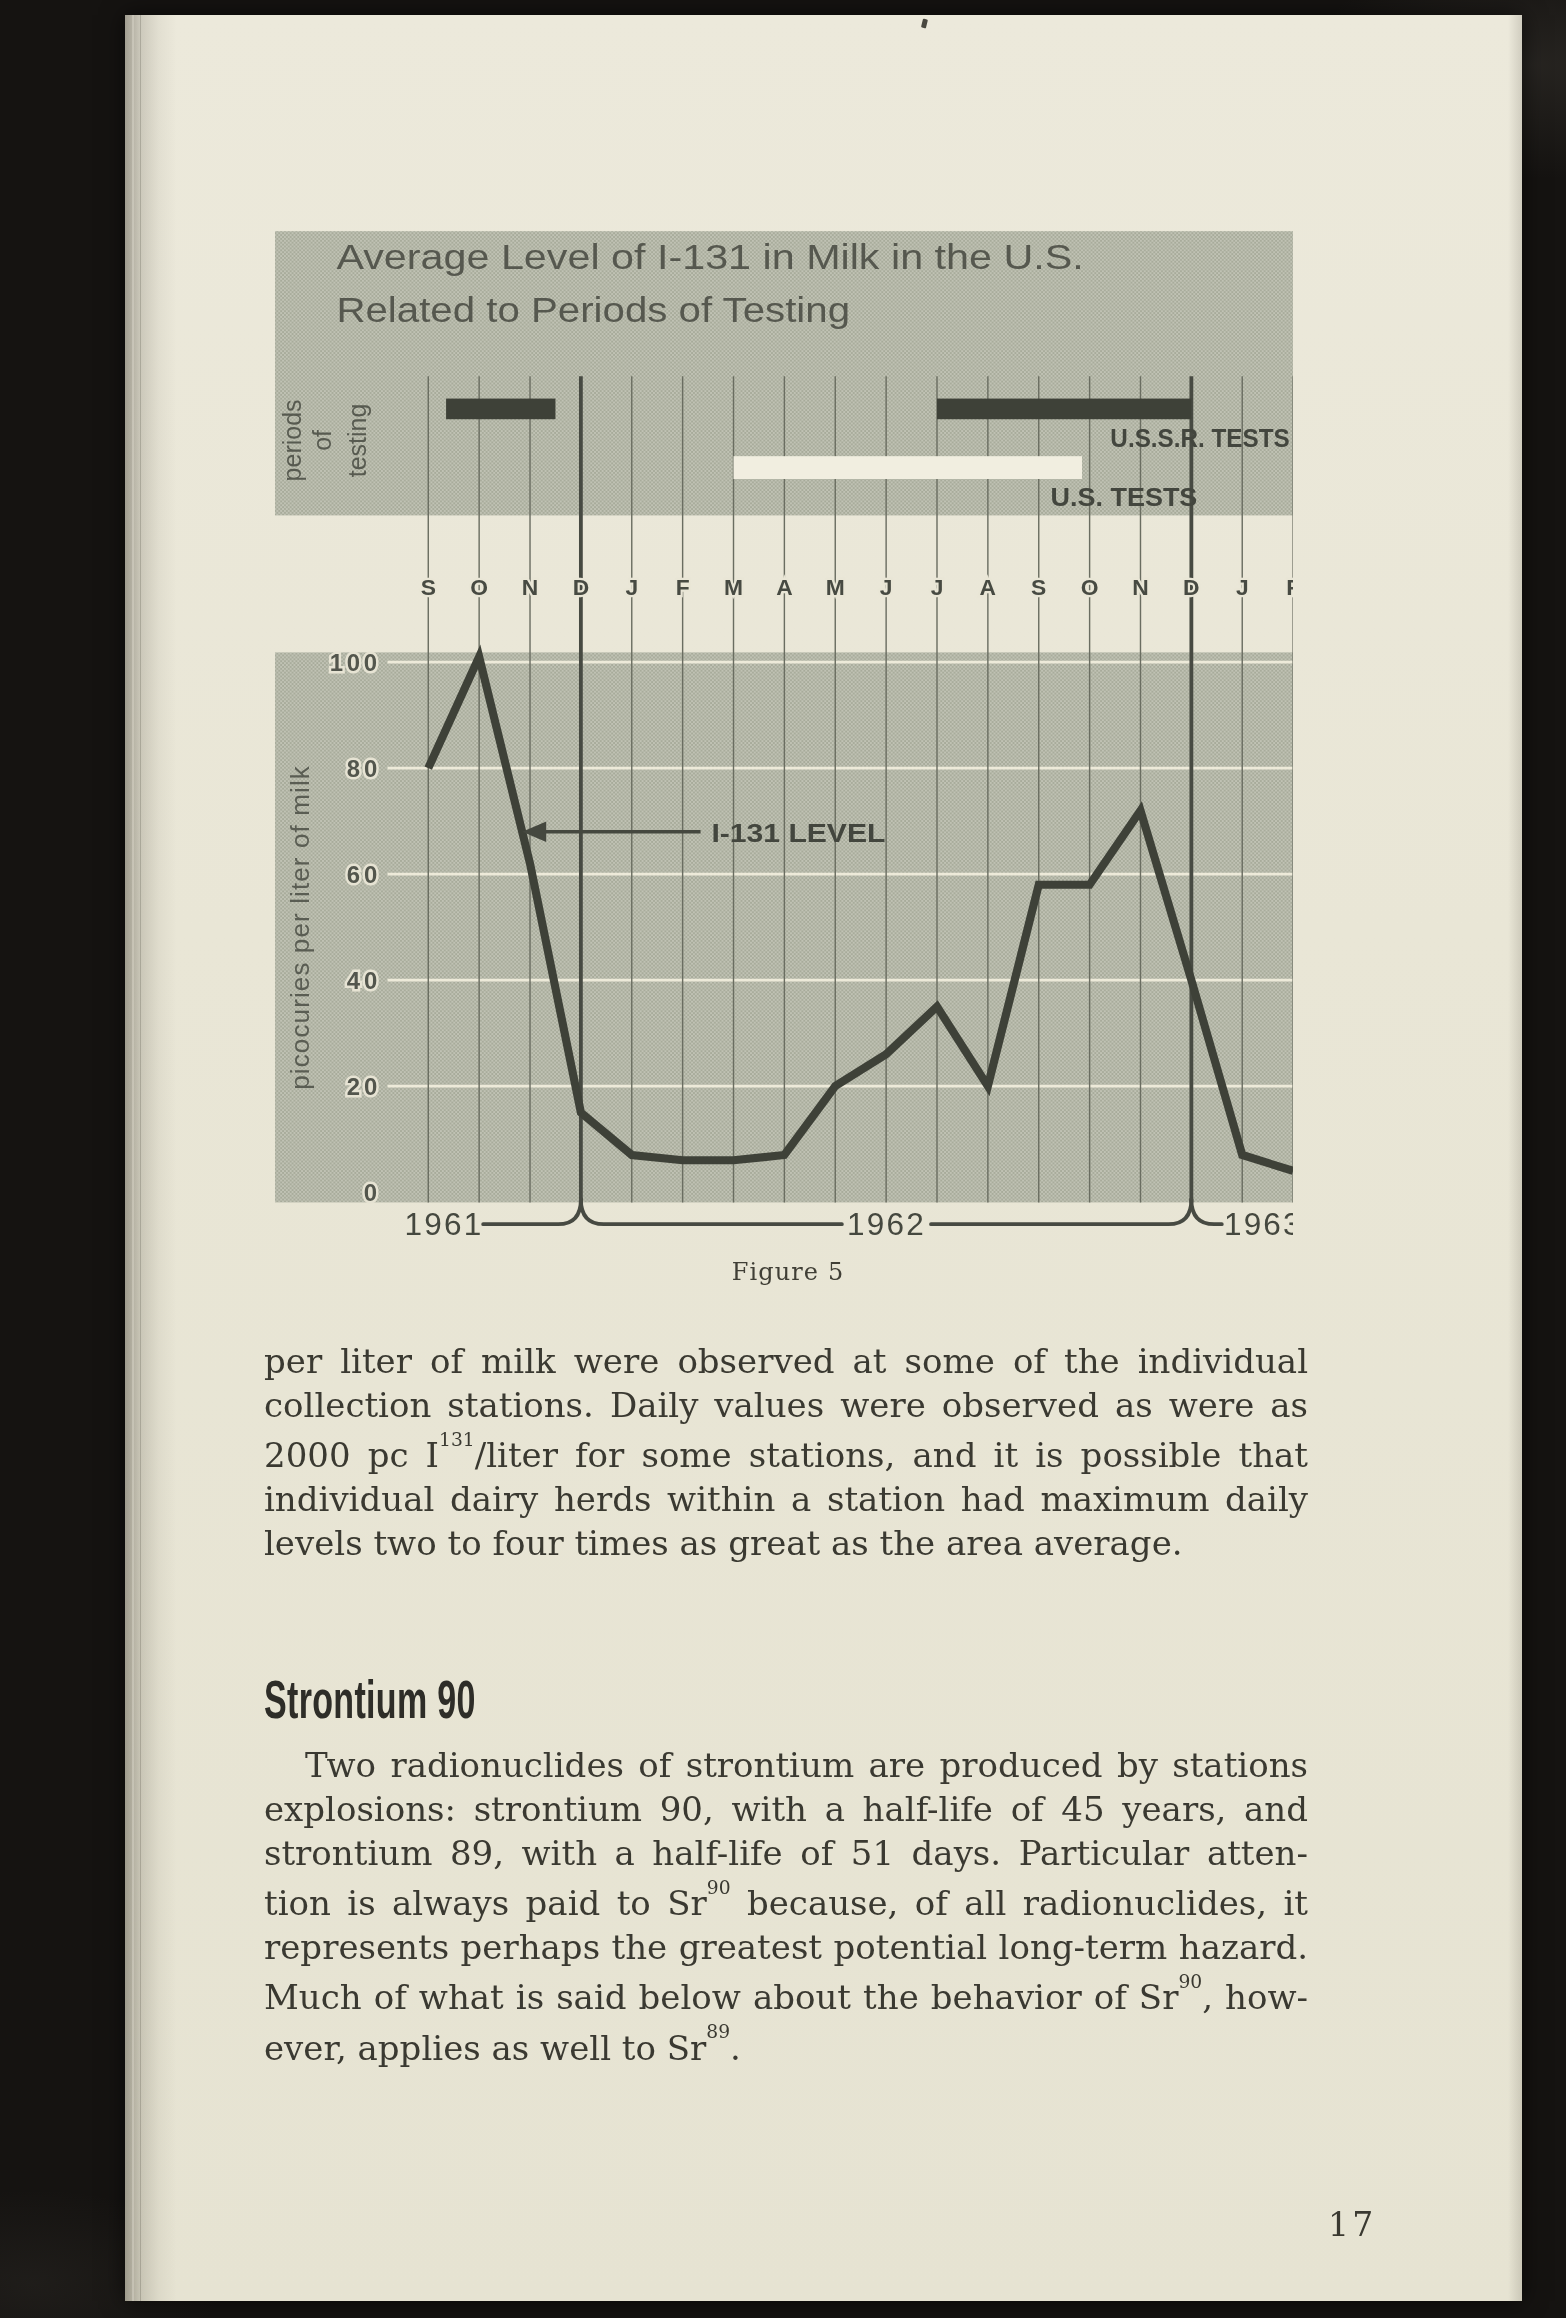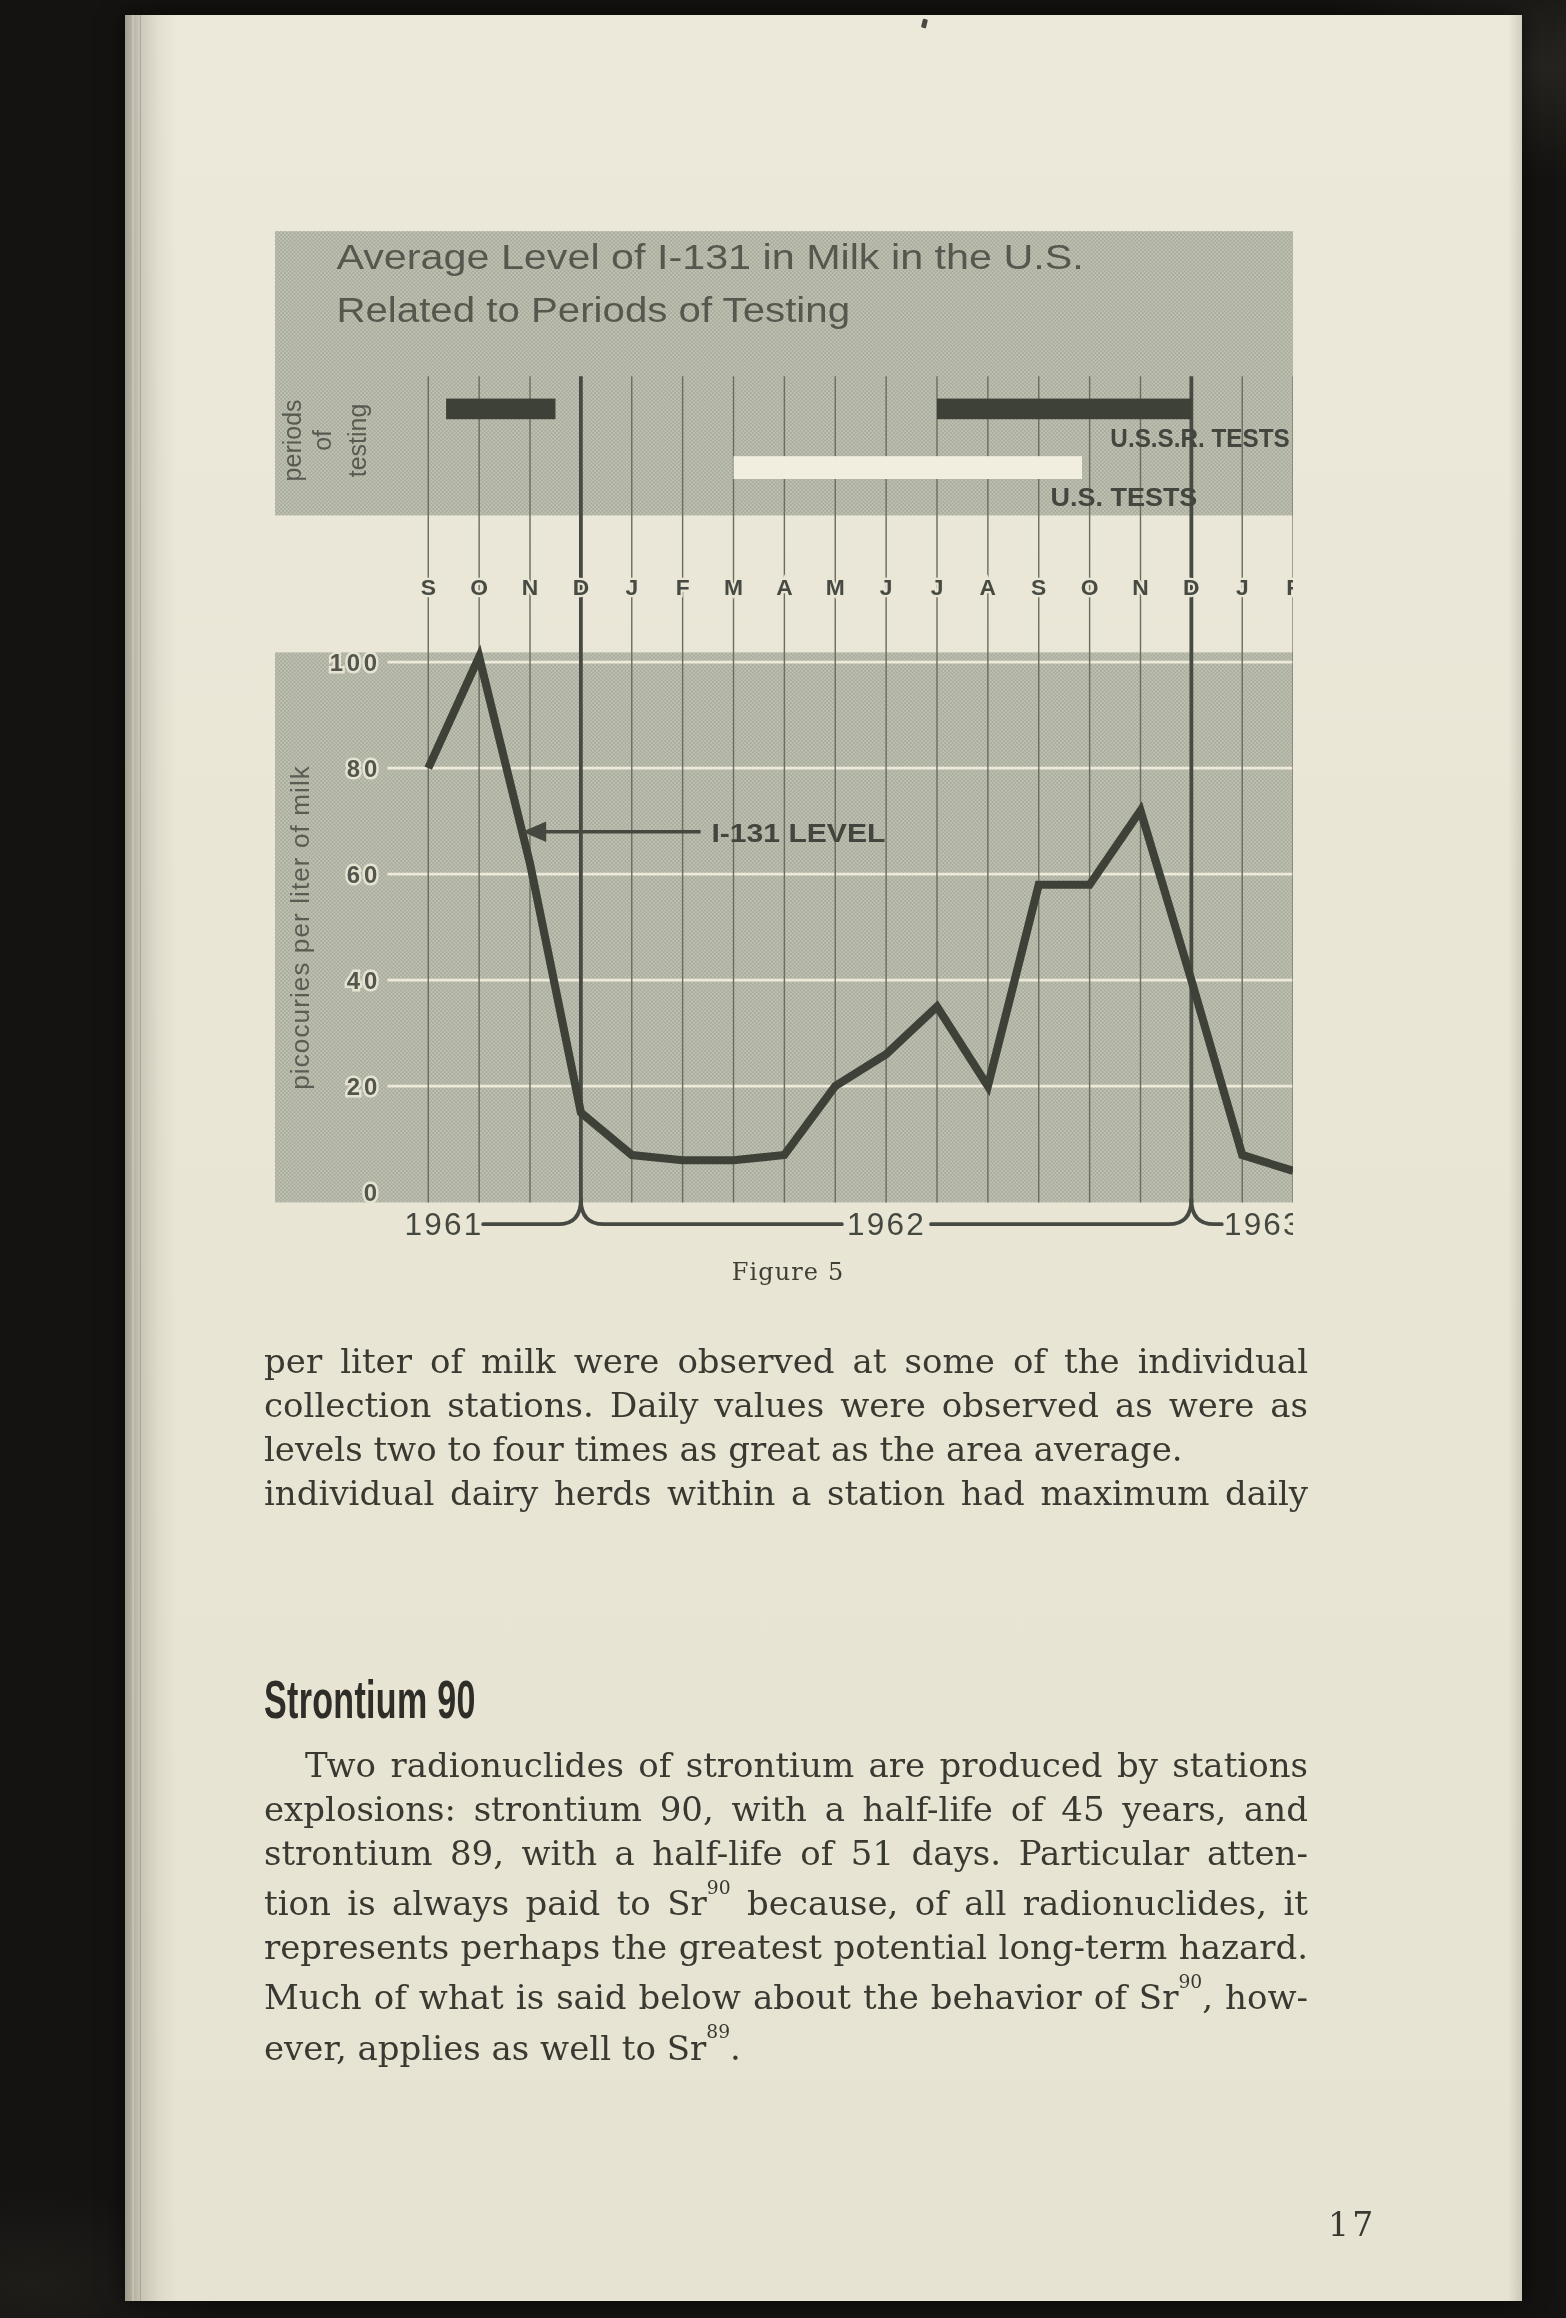--- a/index.html
+++ b/index.html
@@ -132,22 +132,23 @@
         <line x1="1000" y1="1530" x2="1288" y2="1530" stroke="#45483f" stroke-width="6"></line>
         <polygon points="960,1530 1004,1511 1004,1549" fill="#45483f"></polygon>
         <text x="1308" y="1548" fill="#43463e" font-size="48" font-weight="bold" textLength="320" lengthAdjust="spacingAndGlyphs">I-131 LEVEL</text>
       </svg>
 
     <div class="caption">Figure 5</div>
 
     <div class="bodycopy para1" id="para1">
         <div class="tline">per liter of milk were observed at some of the individual</div>
         <div class="tline">collection stations. Daily values were observed as were as</div>
+        <div class="tline">2000 pc I<sup>131</sup>/liter for some stations, and it is possible that</div>
+        <div class="tline">individual dairy herds within a station had maximum daily</div>
         <div class="tline last">levels two to four times as great as the area average.</div>
-        <div class="tline">individual dairy herds within a station had maximum daily</div>
       </div>
 
     <div class="heading">Strontium 90</div>
 
     <div class="bodycopy para2" id="para2">
         <div class="tline">Two radionuclides of strontium are produced by stations</div>
         <div class="tline">explosions: strontium 90, with a half-life of 45 years, and</div>
         <div class="tline">strontium 89, with a half-life of 51 days. Particular atten-</div>
         <div class="tline">tion is always paid to Sr<sup>90</sup> because, of all radionuclides, it</div>
         <div class="tline">represents perhaps the greatest potential long-term hazard.</div>

